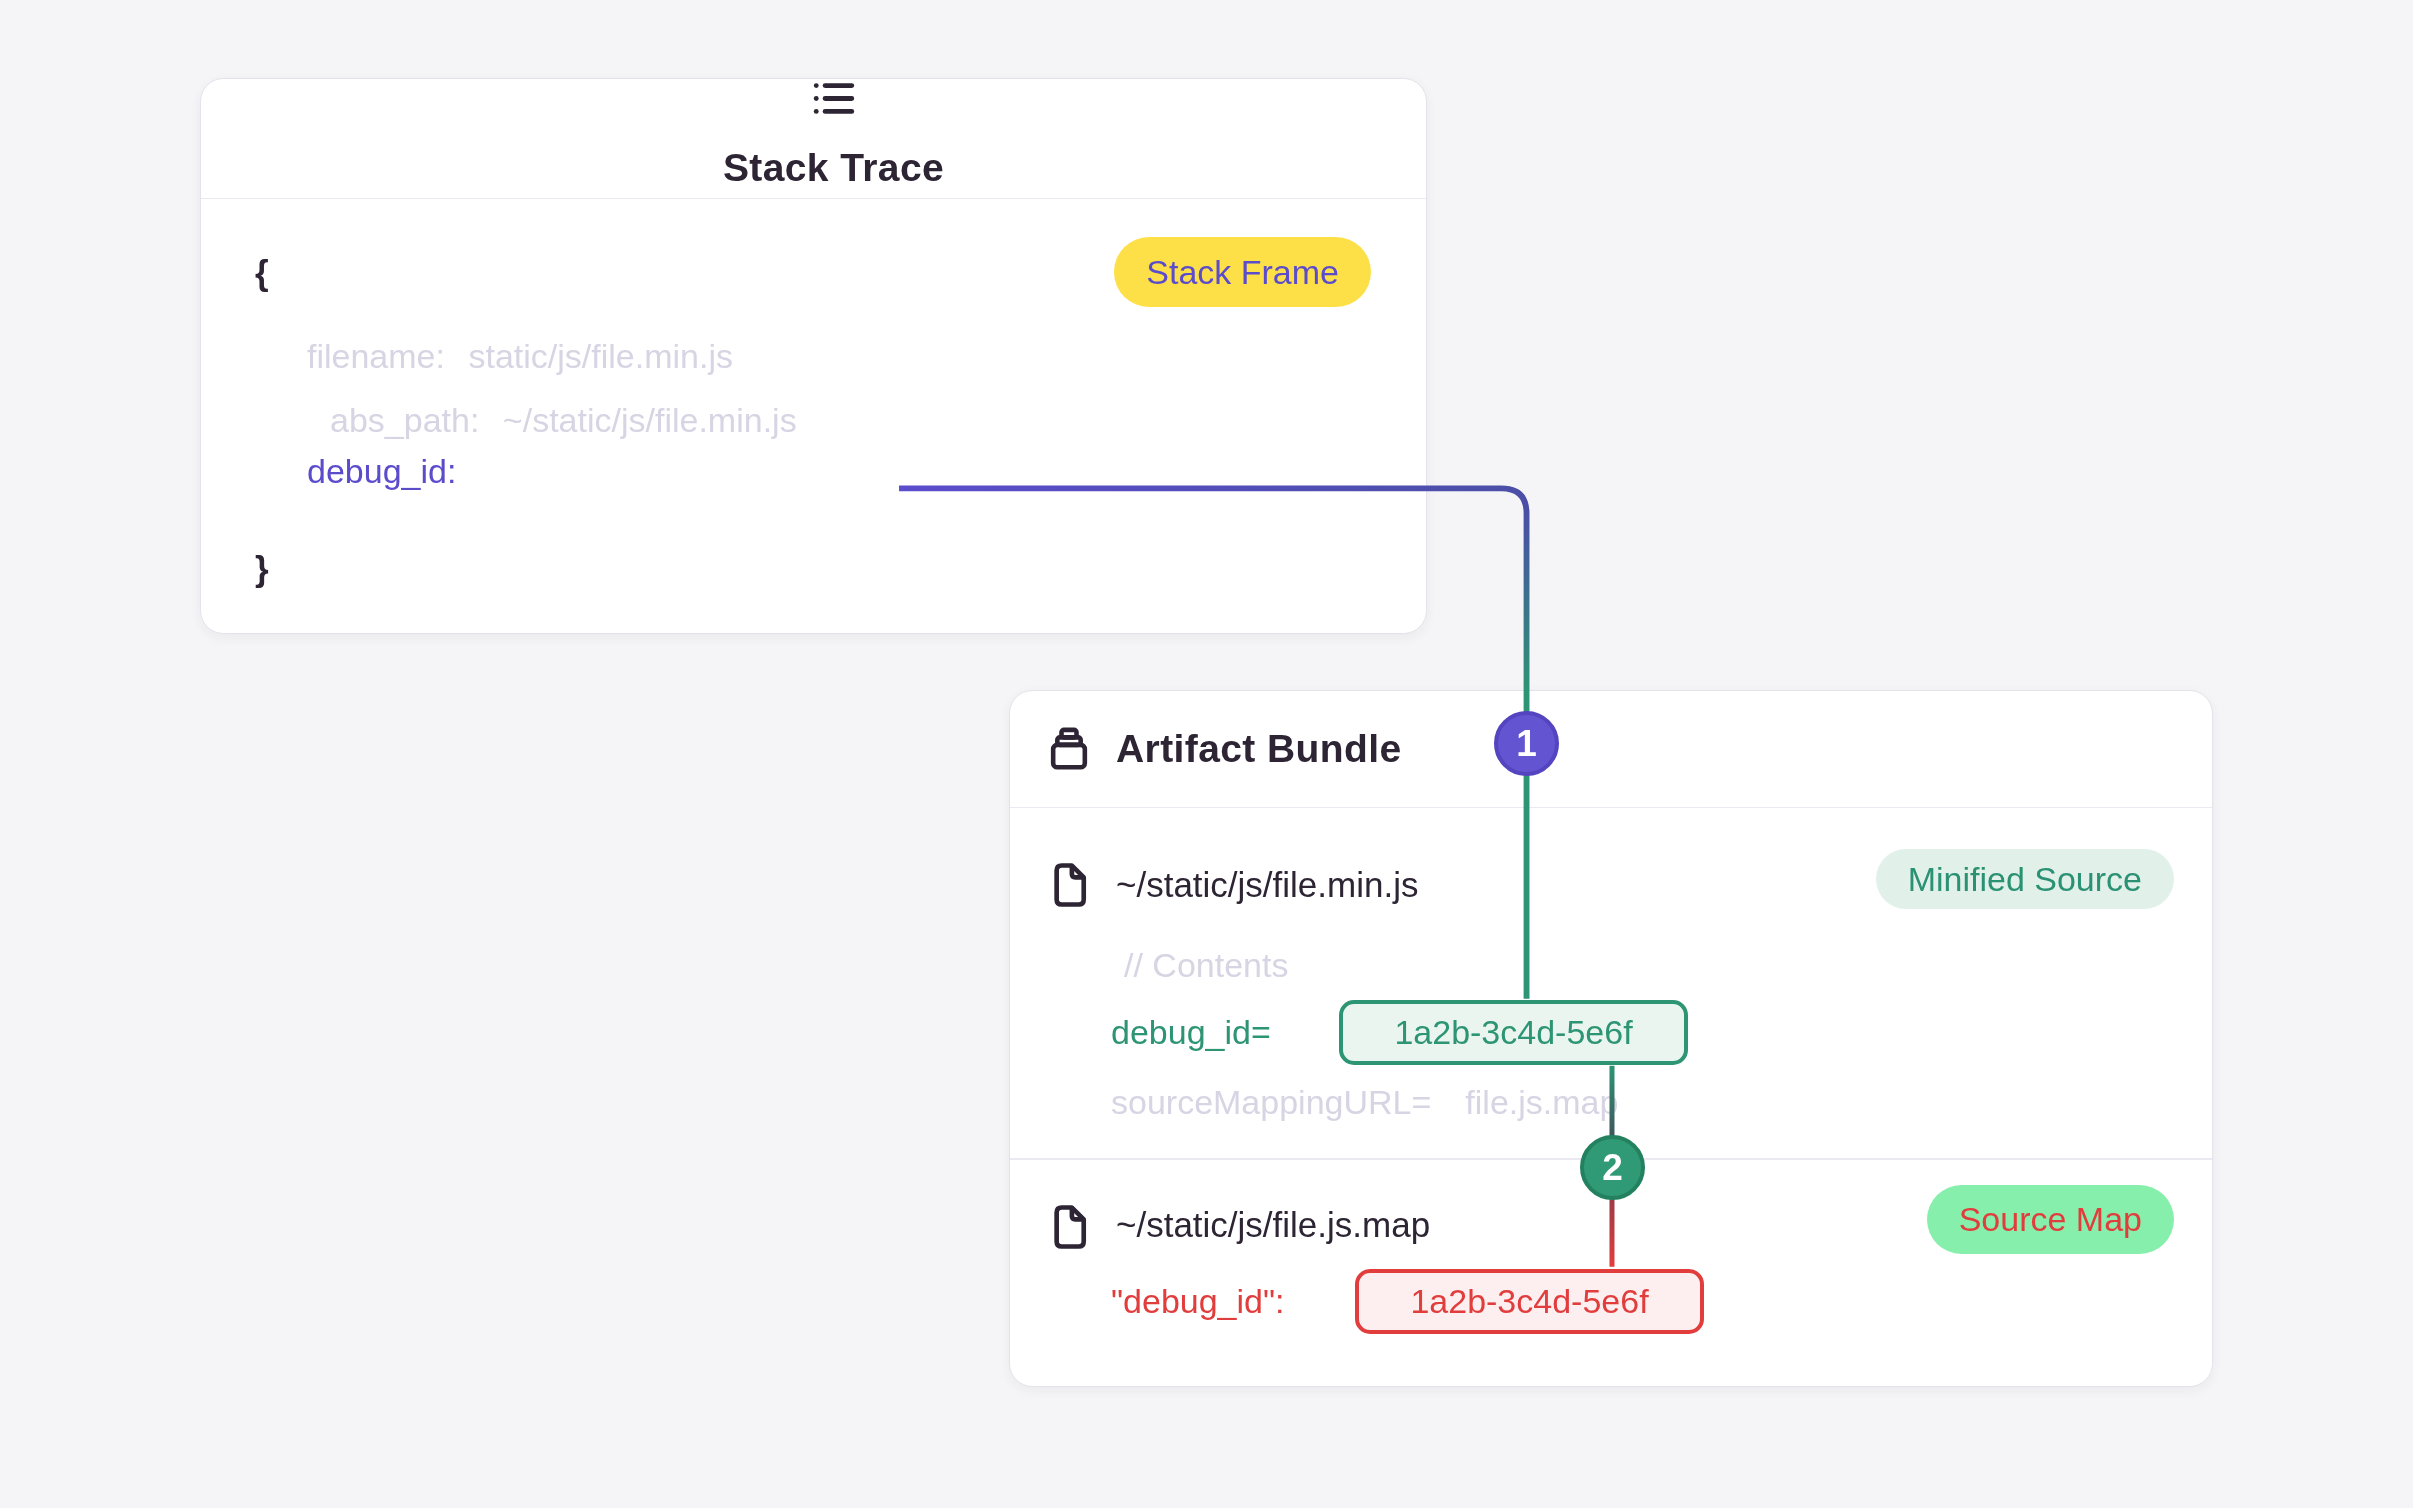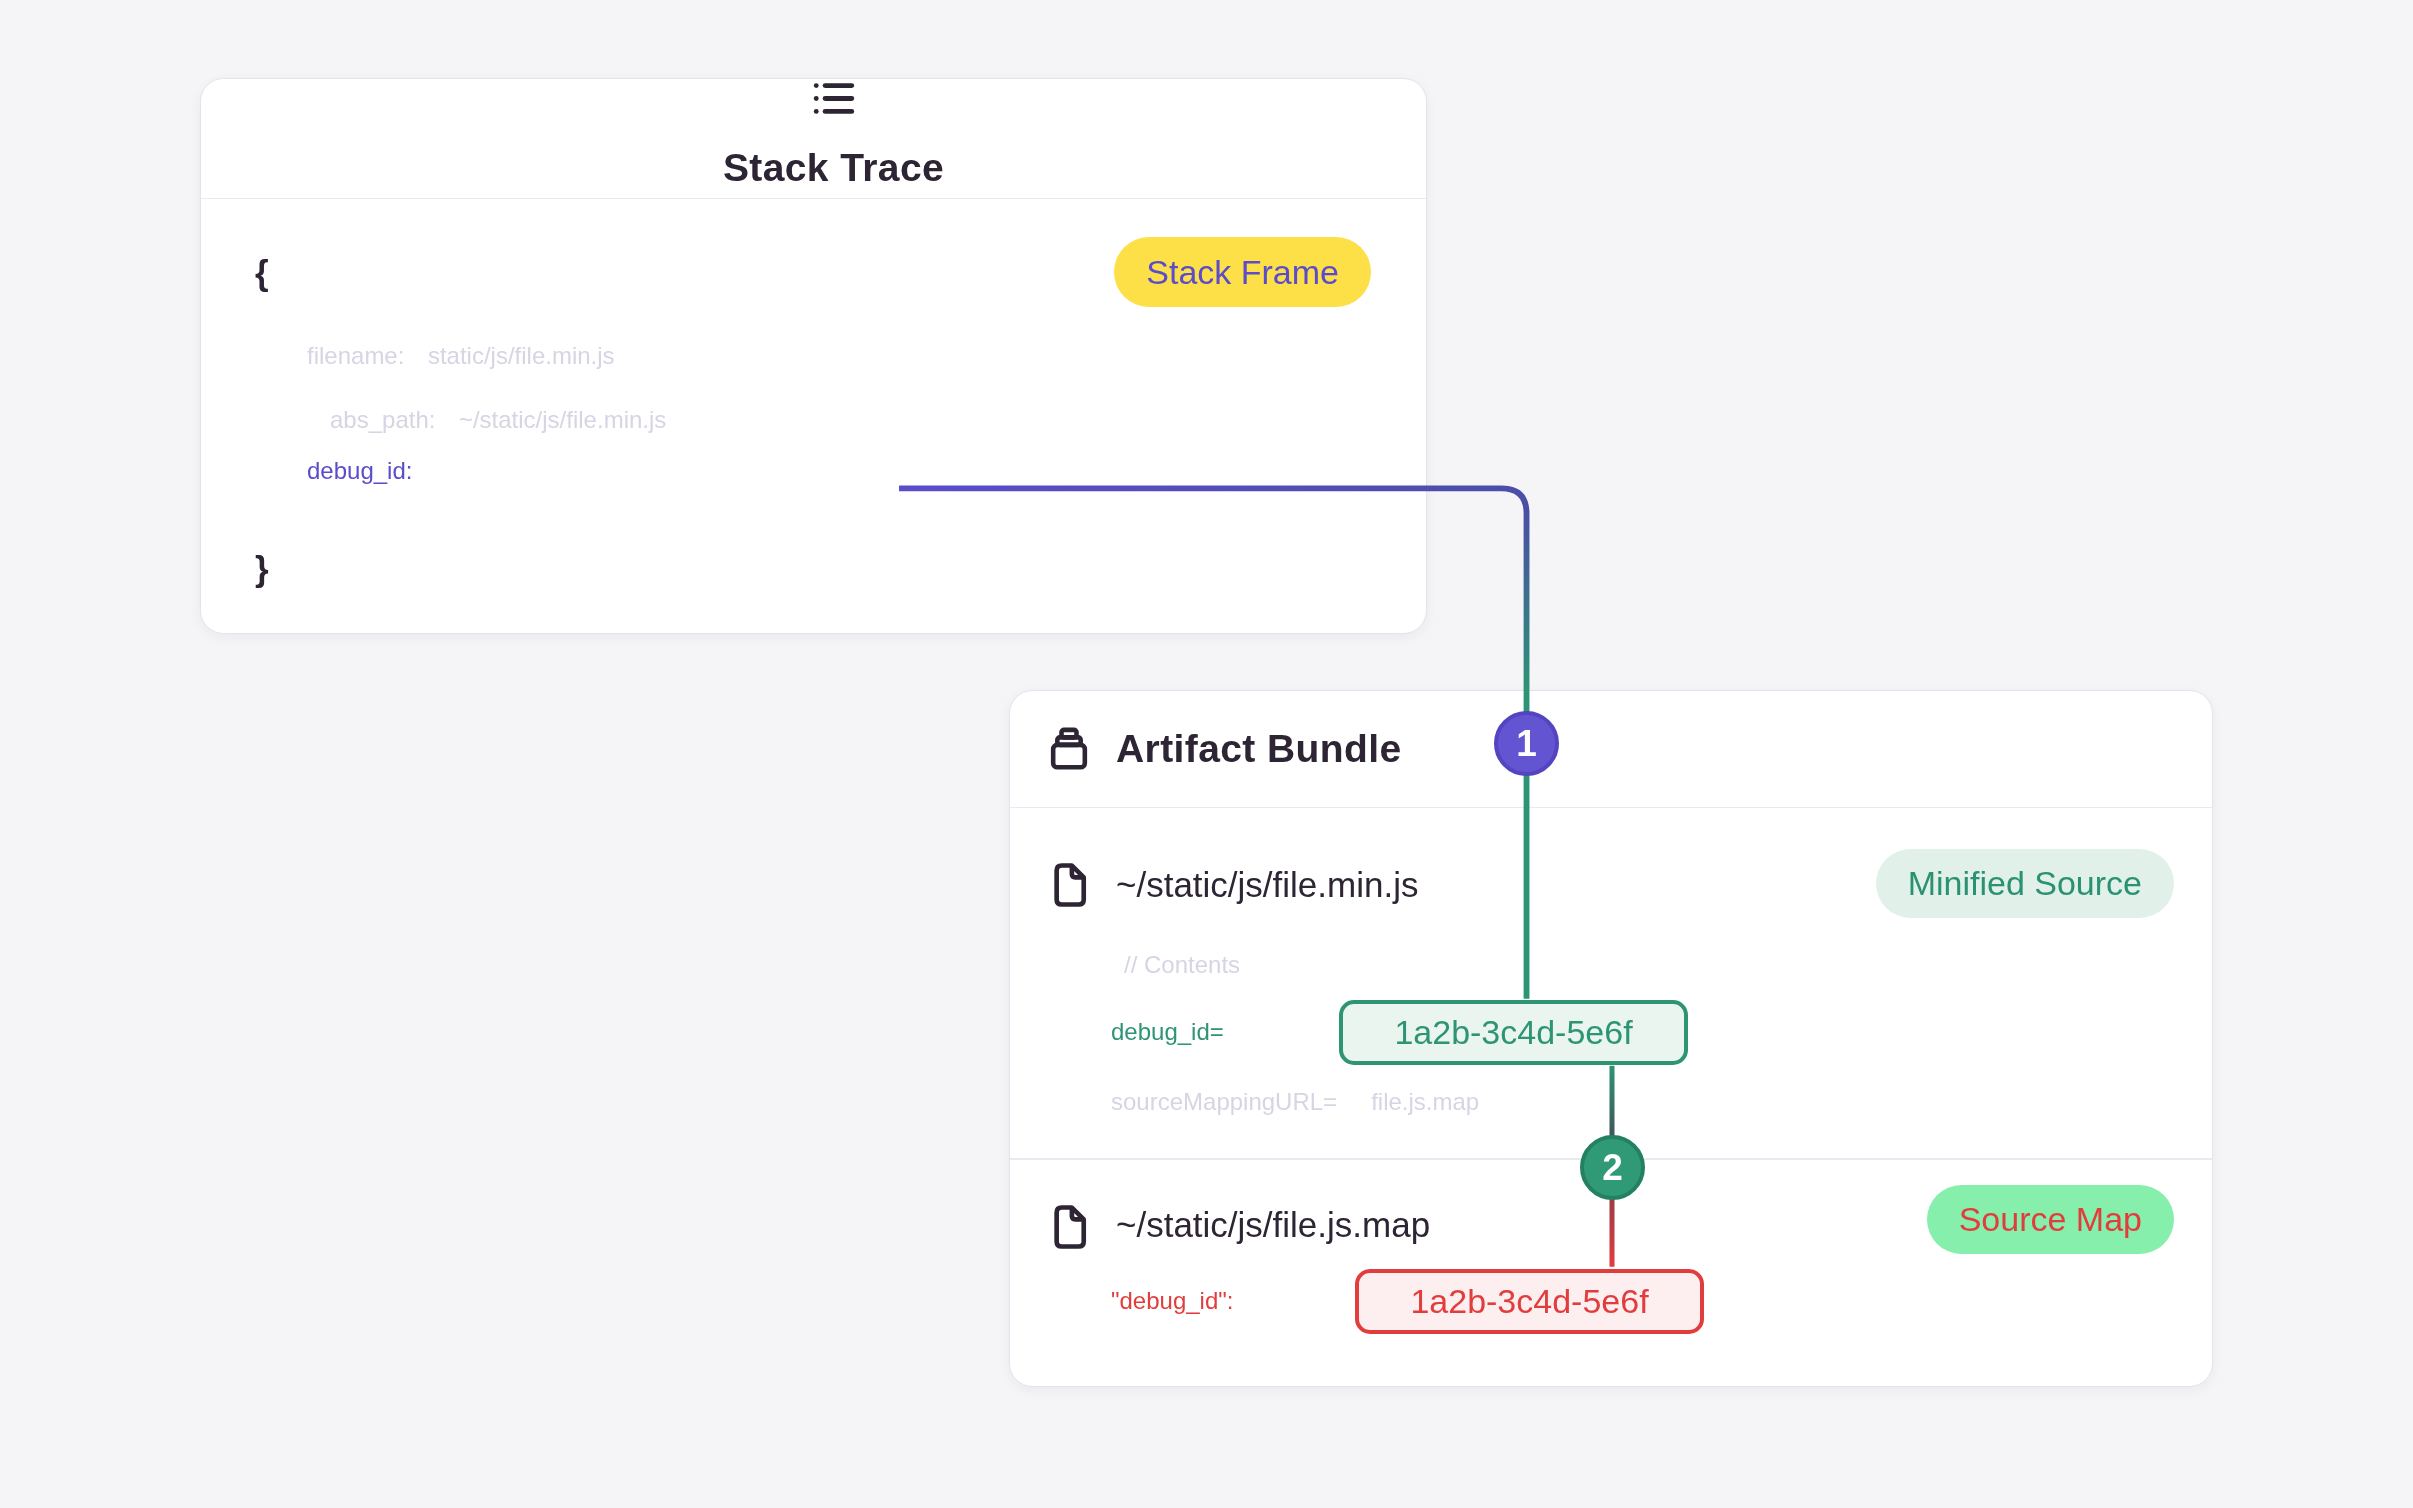--- a/index.html
+++ b/index.html
@@ -31,27 +31,27 @@
   .card-title { margin:0; font-size:39px; font-weight:700; color:#2d2434; letter-spacing:0.4px; }
 
   .hicon { flex:0 0 auto; }
 
   
   .pill {
     position:absolute; display:flex; align-items:center;
     border-radius:837px; font-size:34px; padding:0 32px; white-space:nowrap;
   }
   .pill-purple { background:#fde047; color:#5b4ccc; right:55px; top:158px; height:70px; }
-  .pill-green  { background:#e1f1ea; color:#2a9173; right:38px; top:158px; height:69px; }
+  .pill-green  { background:#e1f1ea; color:#2a9173; right:38px; top:158px; height:60px; }
   .pill-red    { background:#86efac; color:#e23d3d; right:38px; top:494px; height:69px; }
 
   
   .code {
     position:absolute; display:flex; white-space:nowrap;
-    font-size:24px; line-height:1; transform:translateY(-50%);
+    font-size:34px; line-height:1; transform:translateY(-50%);
   }
   .muted       { color:#d7d4e3; }
   .purple-text { color:#5b4ccc; }
   .green-text  { color:#2d9474; }
   .red-text    { color:#e23d3d; }
   .val { margin-left:23.5px; }
   .val-wide { margin-left:34px; }
 
   .brace { color:#2d2434; font-weight:600; font-size:35px; }
   .brace-open  { left:54px; top:193px; }

